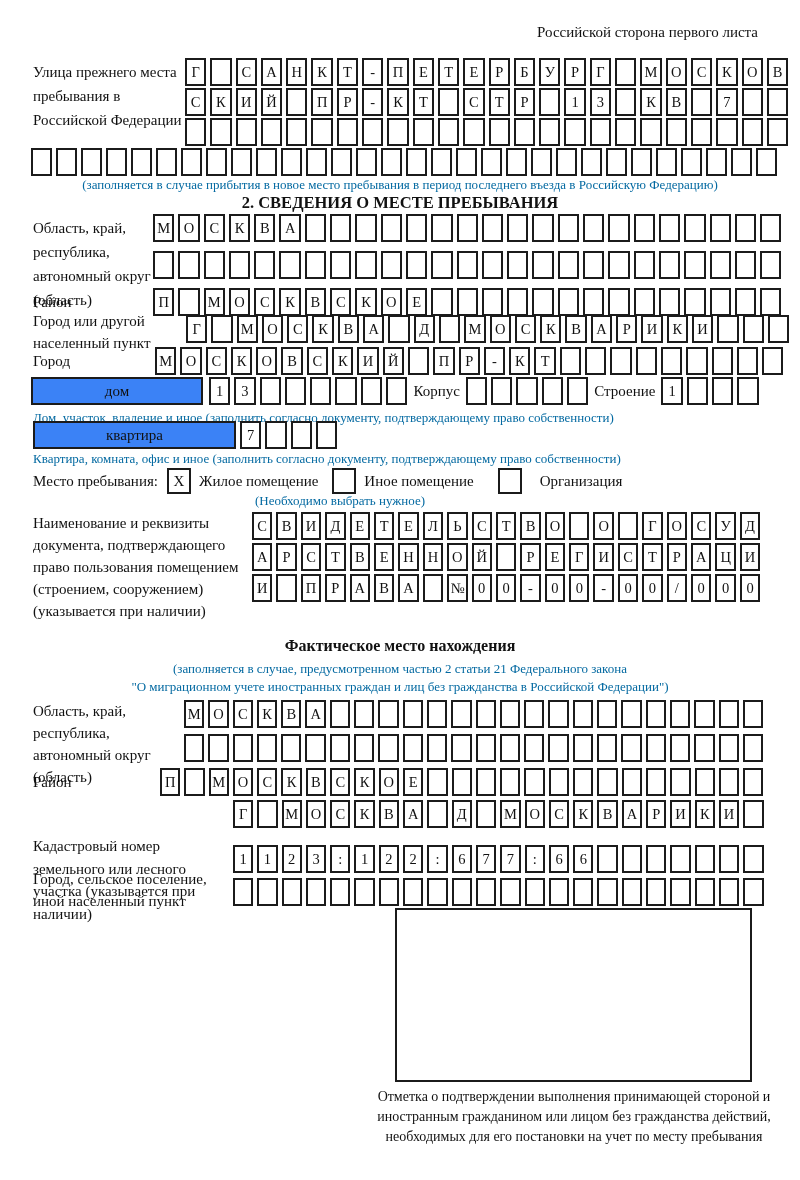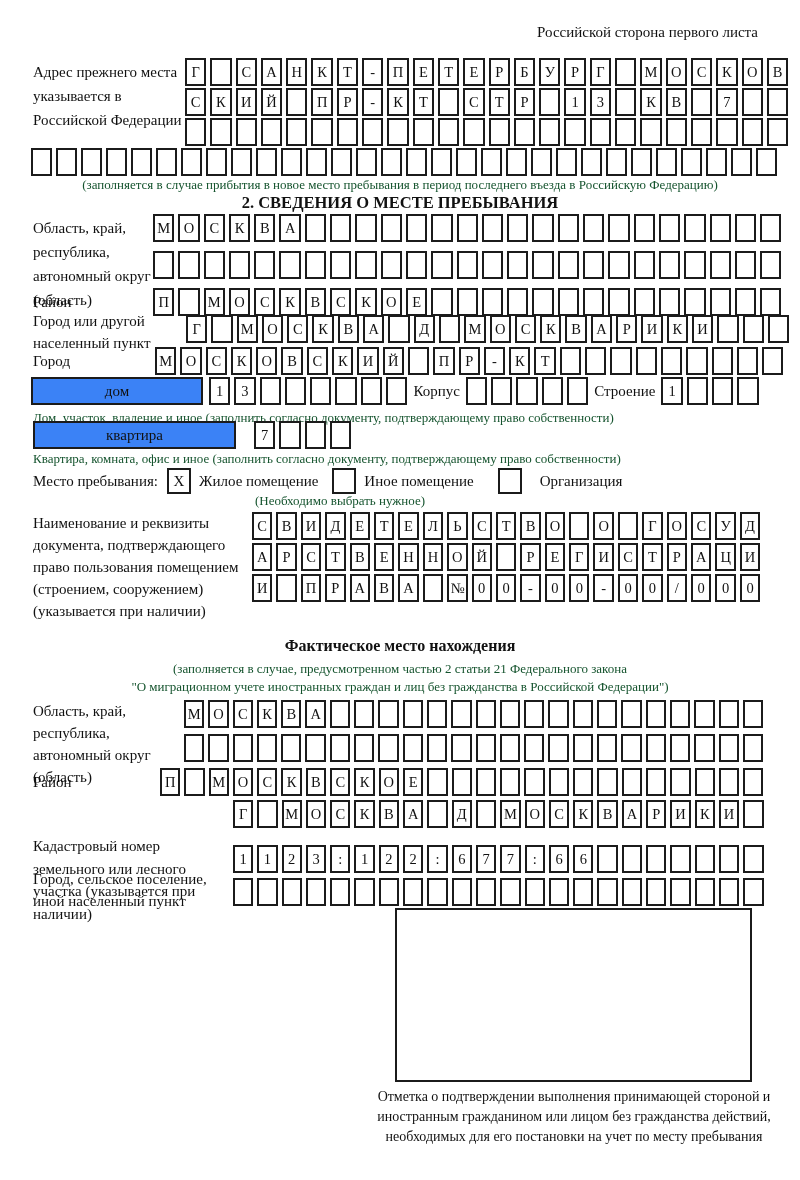--- a/index.html
+++ b/index.html
@@ -2,21 +2,21 @@
 <html><head>
 <meta charset="utf-8">
 <style>
   html,body{margin:0;padding:0;background:#ffffff;}
   .page{
     position:relative; width:800px; height:1180px; background:#fff;
     font-family:"Liberation Serif","DejaVu Serif",serif; color:#111; overflow:hidden;
   }
   .abs{position:absolute;}
   .lbl{font-size:15px; line-height:24px; color:#111;}
-  .note{font-size:13px; color:#14532d;}
+  .note{font-size:13px; color:#0369a1;}
   .center{text-align:center; width:800px; left:0;}
   .title{font-weight:bold; font-size:16.5px;}
   .cells{display:flex; gap:4px;}
   .cell{
     box-sizing:border-box; flex:none; height:28px; border:2px solid #1b1b1b;
     display:flex; align-items:center; justify-content:center;
     font-size:14.5px; background:#fff;
   }
   .cells-a .cell{width:21.3px;}   
   .cells-f .cell{width:21px;}     
@@ -34,21 +34,21 @@
   }
   .markbox{box-sizing:border-box; border:2px solid #1b1b1b; background:#fff;}
 </style>
 </head>
 <body>
 
 <div class="page">
 
   <div class="abs lbl" style="top:20px; right:42px;">Российской сторона первого листа</div>
 
-  <div class="abs lbl" style="left:33px; top:60px; width:150px;">Адрес прежнего места указывается в Российской Федерации</div>
+  <div class="abs lbl" style="left:33px; top:60px; width:150px;">Улица прежнего места пребывания в Российской Федерации</div>
   <div class="abs vrows" style="left:185px; top:58px; gap:2px;">
     <div class="cells cells-a">
         <div class="cell">Г</div>
         <div class="cell"></div>
         <div class="cell">С</div>
         <div class="cell">А</div>
         <div class="cell">Н</div>
         <div class="cell">К</div>
         <div class="cell">Т</div>
         <div class="cell">-</div>
@@ -325,21 +325,21 @@
     <div class="lbl">Строение</div>
     <div class="cells cells-a">
         <div class="cell">1</div>
         <div class="cell"></div>
         <div class="cell"></div>
         <div class="cell"></div>
       </div>
   </div>
   <div class="abs note" style="left:33px; top:410px;">Дом, участок, владение и иное (заполнить согласно документу, подтверждающему право собственности)</div>
 
-  <div class="abs inl" style="left:33px; top:421px; gap:18px;">
+  <div class="abs inl" style="left:33px; top:421px; gap:4px;">
     <div class="bigbox" style="width:203px;">квартира</div>
     <div class="cells cells-a">
         <div class="cell">7</div>
         <div class="cell"></div>
         <div class="cell"></div>
         <div class="cell"></div>
       </div>
   </div>
   <div class="abs inl" style="left:33px; top:468px;">
     <div class="lbl">Место пребывания:</div>

